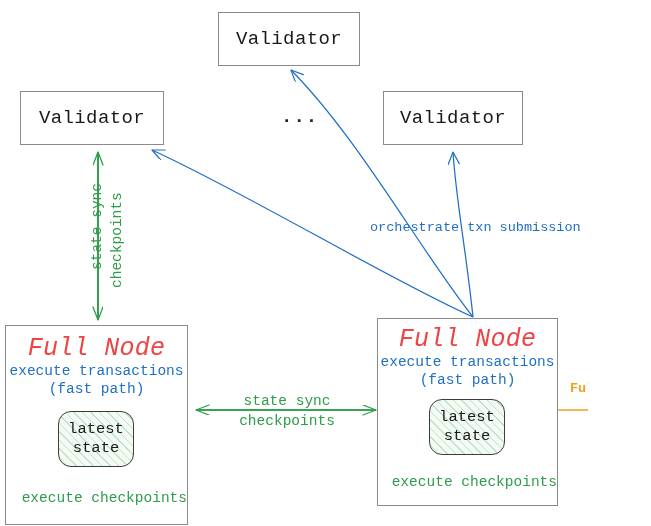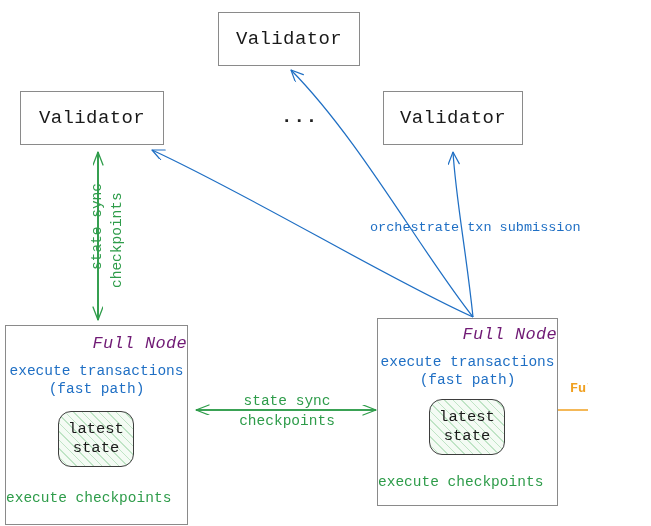--- a/index.html
+++ b/index.html
@@ -41,42 +41,42 @@
     letter-spacing: 0.4px;
     white-space: nowrap;
   }
   .fullnode-box {
     display: block;
   }
   .fullnode-title {
     position: absolute;
     left: 0;
     right: 0;
-    text-align: right;
-    font-size: 17px;
-    color: #701a75;
+    text-align: center;
+    font-size: 25px;
+    color: #ef4444;
     font-style: italic;
     letter-spacing: 0.3px;
     white-space: nowrap;
   }
   .fullnode-blue {
     position: absolute;
     left: 0;
     right: 0;
     text-align: center;
     font-size: 14.5px;
     line-height: 18px;
     color: #1f6fc4;
     white-space: nowrap;
   }
   .fullnode-green {
     position: absolute;
     left: 0;
     right: 0;
-    text-align: left;
+    text-align: right;
     font-size: 14.5px;
     color: #2e9c4a;
     white-space: nowrap;
   }
   .state-box {
     position: absolute;
     box-sizing: border-box;
     border: 1.6px solid #3d3d3d;
     border-radius: 13px;
     background-color: #f4fbf4;

